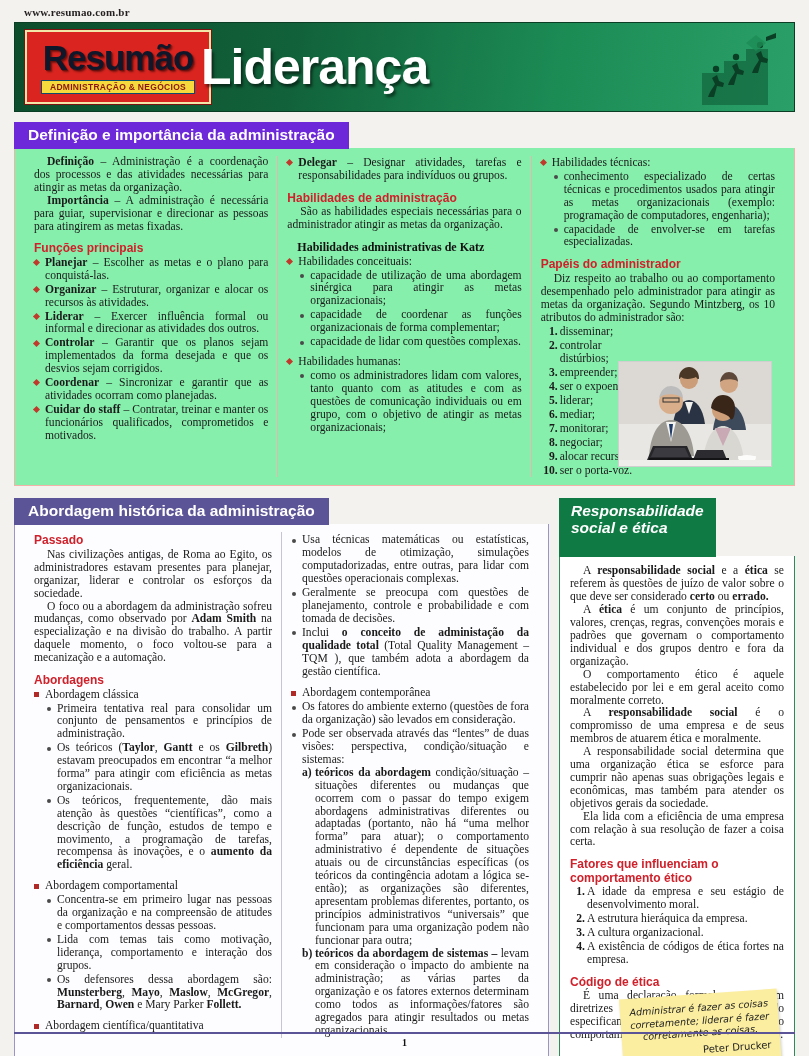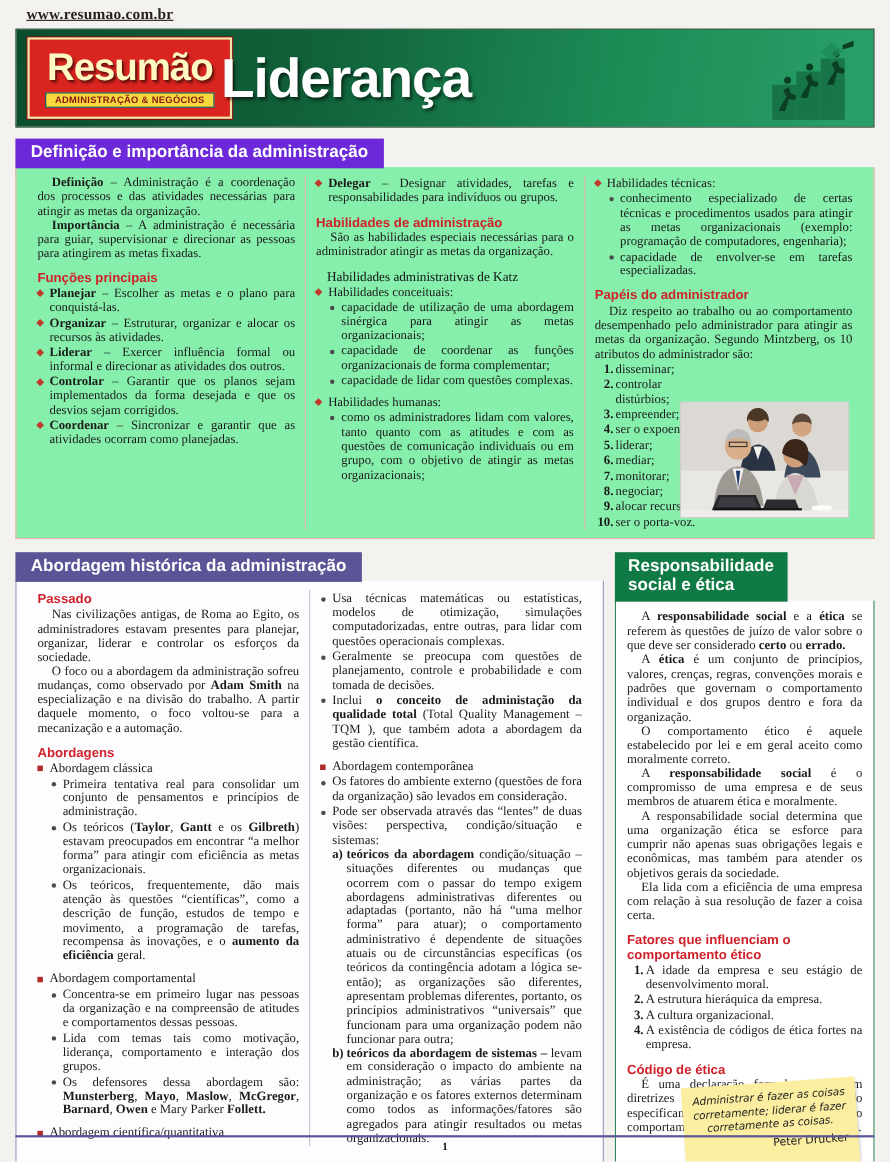--- a/index.html
+++ b/index.html
@@ -9,42 +9,42 @@
     font-family:"Liberation Serif", serif;
     color:#1a1a1a;
     overflow:hidden;
     position:relative;
   }
   .page{position:relative;width:809px;height:1056px;box-sizing:border-box;padding:0 14px;}
 
   
   .site-url{
     font-family:"Liberation Serif", serif;
-    font-weight:bold;font-size:14px;color:#231f20;
-    padding:6px 0 4px 10px;letter-spacing:.2px;text-decoration:underline;
+    font-weight:bold;font-size:11px;color:#231f20;
+    padding:6px 0 4px 10px;letter-spacing:.2px;
   }
 
   
   .masthead{
     position:relative;height:88px;
     background:linear-gradient(100deg,#0c4d2c 0%,#11613a 35%,#1c8c55 70%,#2aa068 100%);
     border:1px solid #0a3d23;
     display:flex;align-items:center;
     overflow:hidden;
   }
   .logo-box{
     width:182px;height:70px;margin-left:10px;
     background:#d9241f;border:2px solid #f2e7a8;
     box-shadow:0 0 0 1px #7a1310;
     display:flex;flex-direction:column;align-items:center;justify-content:center;
     flex:0 0 auto;
   }
   .logo-word{
     font-family:"Liberation Sans", sans-serif;
-    font-weight:bold;font-size:35px;line-height:34px;color:#fef9c3;
+    font-weight:bold;font-size:35px;line-height:34px;color:#0f172a;
     letter-spacing:-1px;
     text-shadow:1px 1px 0 #6b0f0c, 2px 2px 2px rgba(0,0,0,.45);
   }
   .logo-sub{
     margin-top:5px;
     background:#f6d93c;color:#8c1512;
     font-family:"Liberation Sans", sans-serif;
     font-weight:bold;font-size:8.5px;letter-spacing:.3px;
     padding:1px 8px;border:1px solid #0c4a6e;
     white-space:nowrap;
@@ -93,21 +93,21 @@
   p{margin:0 0 0 0;font-size:11.6px;line-height:12.9px;text-align:justify;
     text-indent:13px;hyphens:auto;}
   b,strong{font-weight:bold;}
 
   h3.rh{
     font-family:"Liberation Sans", sans-serif;
     font-weight:bold;font-size:12px;color:#d0202a;
     margin:9px 0 1px 0;line-height:13.5px;
   }
   h4.bh{
-    font-weight:normal;font-size:12px;color:#111;
+    font-weight:bold;font-size:12px;color:#111;
     margin:9px 0 1px 0;line-height:13.5px;text-align:left;
   }
   h4.bh.ind{margin-left:10px;}
 
   ul{margin:0;padding:0;list-style:none;}
   li{
     font-size:11.6px;line-height:12.9px;text-align:justify;
     position:relative;padding-left:11px;margin-top:1px;
   }
   li.l2{padding-left:11px;margin-left:12px;}
@@ -154,21 +154,21 @@
   
   .lower{display:flex;margin-top:12px;gap:10px;}
   .lower-left{width:535px;flex:0 0 535px;position:relative;}
   .lower-right{flex:1 1 auto;position:relative;}
 
   .green-body{
     border:1px solid #2f8a5b;border-top:none;
     background:#ffffff;margin-top:-1px;padding:9px 10px 8px 10px;
     min-height:520px;position:relative;
   }
-  .sec-head.green.two-line{padding:4px 12px 7px 12px;line-height:17px;}
+  .sec-head.green.two-line{padding:4px 12px 21px 12px;line-height:17px;font-style:italic;}
 
   
   .note{
     position:absolute;right:14px;bottom:6px;
     width:140px;min-height:78px;
     background:#fbeea0;
     transform:rotate(-4deg);
     box-shadow:1px 2px 3px rgba(0,0,0,.18);
     padding:8px 9px 7px 9px;
     font-family:"DejaVu Sans", sans-serif;
@@ -233,20 +233,21 @@
           <p><b>Definição</b><span> – Administração é a coordenação dos processos e das atividades necessárias para atingir as metas da organização.</span></p>
           <p><b>Importância</b><span> – A administração é necessária para guiar, supervisionar e direcionar as pessoas para atingirem as metas fixadas.</span></p>
 
           <h3 class="rh">Funções principais</h3>
           <ul>
             <li class="l1"><span class="bul"></span><b>Planejar</b><span> – Escolher as metas e o plano para conquistá-las.</span></li>
             <li class="l1"><span class="bul"></span><b>Organizar</b><span> – Estruturar, organizar e alocar  os recursos às atividades.</span></li>
             <li class="l1"><span class="bul"></span><b>Liderar</b><span> – Exercer influência formal ou informal e direcionar as atividades dos outros.</span></li>
             <li class="l1"><span class="bul"></span><b>Controlar</b><span> – Garantir que os planos sejam implementados da forma desejada e que os desvios sejam corrigidos.</span></li>
             <li class="l1"><span class="bul"></span><b>Coordenar</b><span> – Sincronizar e garantir que as atividades ocorram como planejadas.</span></li>
+            <li class="l1"><span class="bul"></span><b><span>Cuidar do staff</span></b><span> – Contratar, treinar e manter os funcionários qualificados, comprometidos e motivados.</span></li>
           </ul>
         </div>
 
         <div class="col red-div">
           <ul>
             <li class="l1"><span class="bul"></span><b>Delegar</b><span> – Designar atividades, tarefas e responsabilidades para indivíduos ou grupos.</span></li>
           </ul>
 
           <h3 class="rh">Habilidades de administração</h3>
           <p>São as habilidades especiais necessárias para o administrador atingir as metas da organização.</p>

